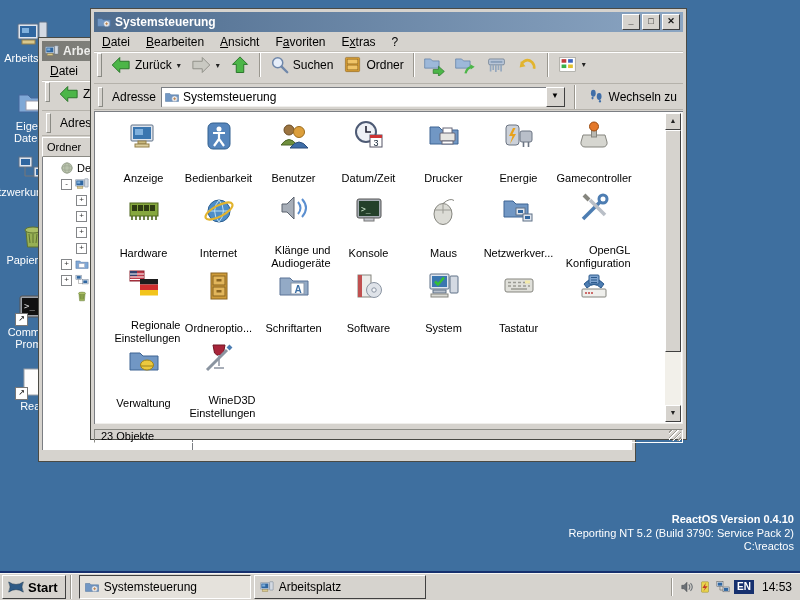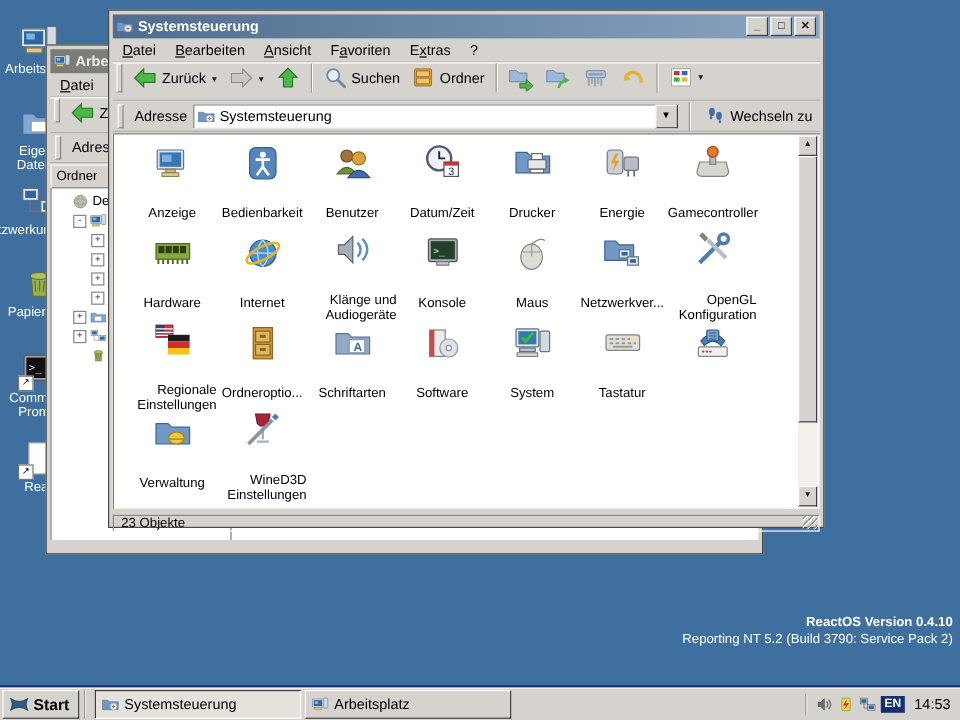--- a/index.html
+++ b/index.html
@@ -146,20 +146,21 @@
         <div class="iconwrap"><svg width="32" height="32" viewBox="0 0 32 32">
             <rect x="7" y="3" width="18" height="26" fill="#fdfdfd" stroke="#9aa0a8"></rect>
           </svg><span class="sc-arrow">↗</span></div>
         <div class="lbl">Reac</div>
       </div>
     </div>
 
   <div class="version">
     <div class="b">ReactOS Version 0.4.10</div>
     <div>Reporting NT 5.2 (Build 3790: Service Pack 2)</div>
+    <div>C:\reactos</div>
   </div>
 
   <div class="win" id="bg-window">
     <div class="titlebar tb-inactive">
       <span class="icon">
           <svg width="14" height="14" viewBox="0 0 32 32">
             <rect x="1" y="6" width="20" height="15" rx="1" fill="#dfe5ee" stroke="#5f7186"></rect>
             <rect x="3" y="8" width="16" height="11" fill="#2f66a0"></rect>
             <path d="M5 10h7v5H5z" fill="#7fb0dd"></path>
             <rect x="22" y="4" width="8" height="19" rx="1" fill="#d4dae3" stroke="#5f7186"></rect>

